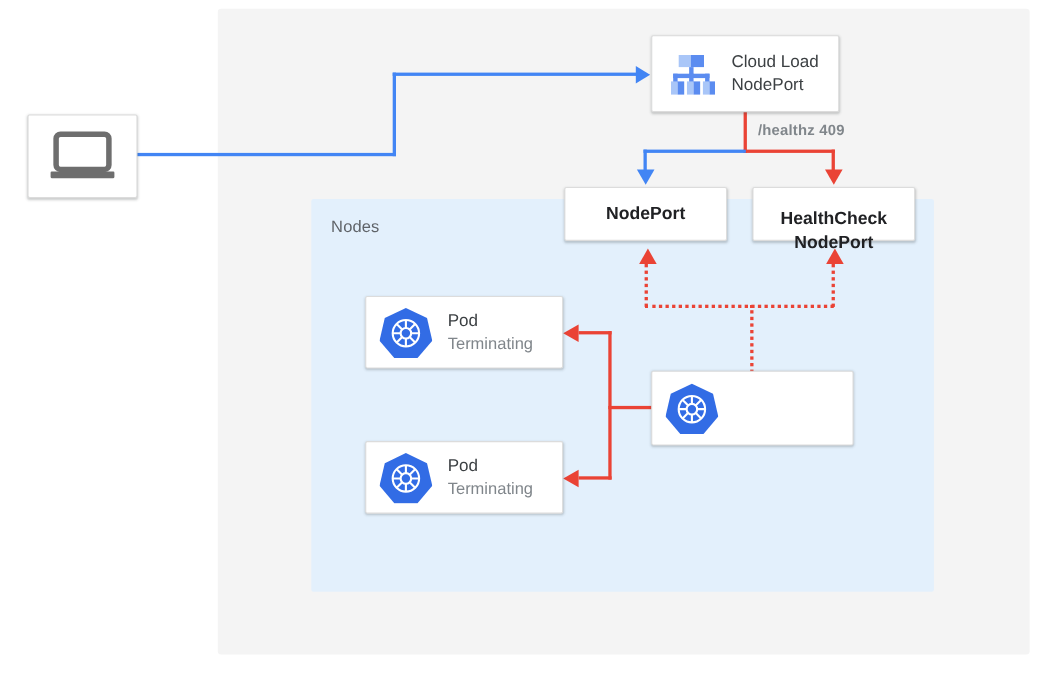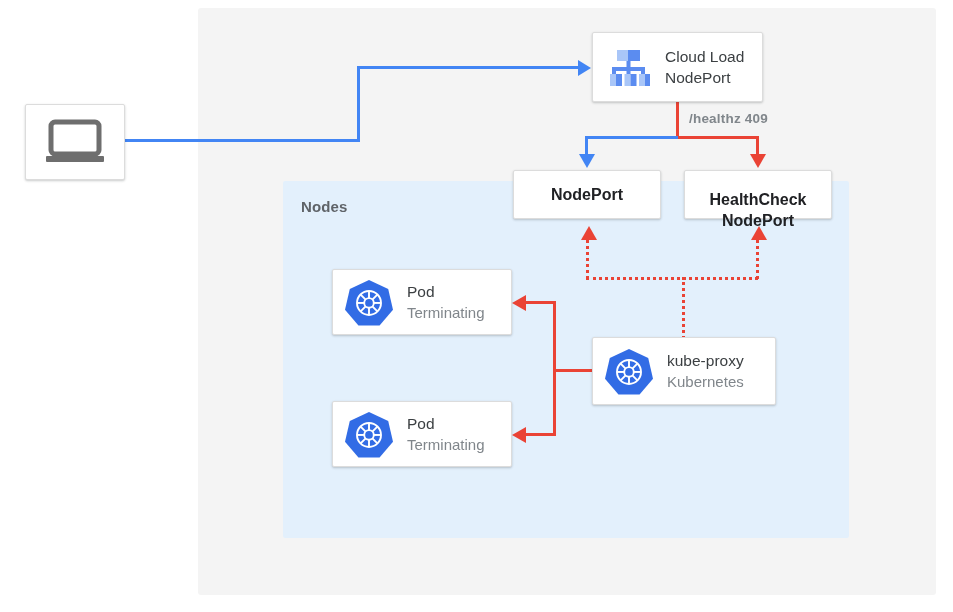--- a/index.html
+++ b/index.html
@@ -30,21 +30,20 @@
     left: 283px; top: 181px;
     width: 566px; height: 357px;
     background: #e3f0fc;
     border-radius: 2px;
   }
   #nodes-label {
     left: 301px; top: 198px;
     font-size: 15px;
     color: #5f6368;
     letter-spacing: .1px;
-    font-weight: bold;
   }
 
   
   .card {
     background: #ffffff;
     border: 1px solid #dcdcdc;
     border-radius: 2px;
     box-shadow: 0 1px 2px rgba(60,64,67,.18), 0 1px 3px rgba(60,64,67,.10);
     box-sizing: border-box;
     display: flex;
@@ -259,19 +258,15 @@
           <line x1="50" y1="62" x2="50" y2="77"></line>
           <line x1="25" y1="52" x2="40" y2="52"></line>
           <line x1="60" y1="52" x2="75" y2="52"></line>
           <line x1="32" y1="34" x2="43" y2="45"></line>
           <line x1="57" y1="59" x2="68" y2="70"></line>
           <line x1="68" y1="34" x2="57" y2="45"></line>
           <line x1="43" y1="59" x2="32" y2="70"></line>
         </g>
       </svg>
     </span>
-    <span class="card-text">
-      <span class="card-title">kube-proxy</span>
-      <span class="card-sub">Kubernetes</span>
-    </span>
   </div>
 
 </div>
 
 </body></html>

